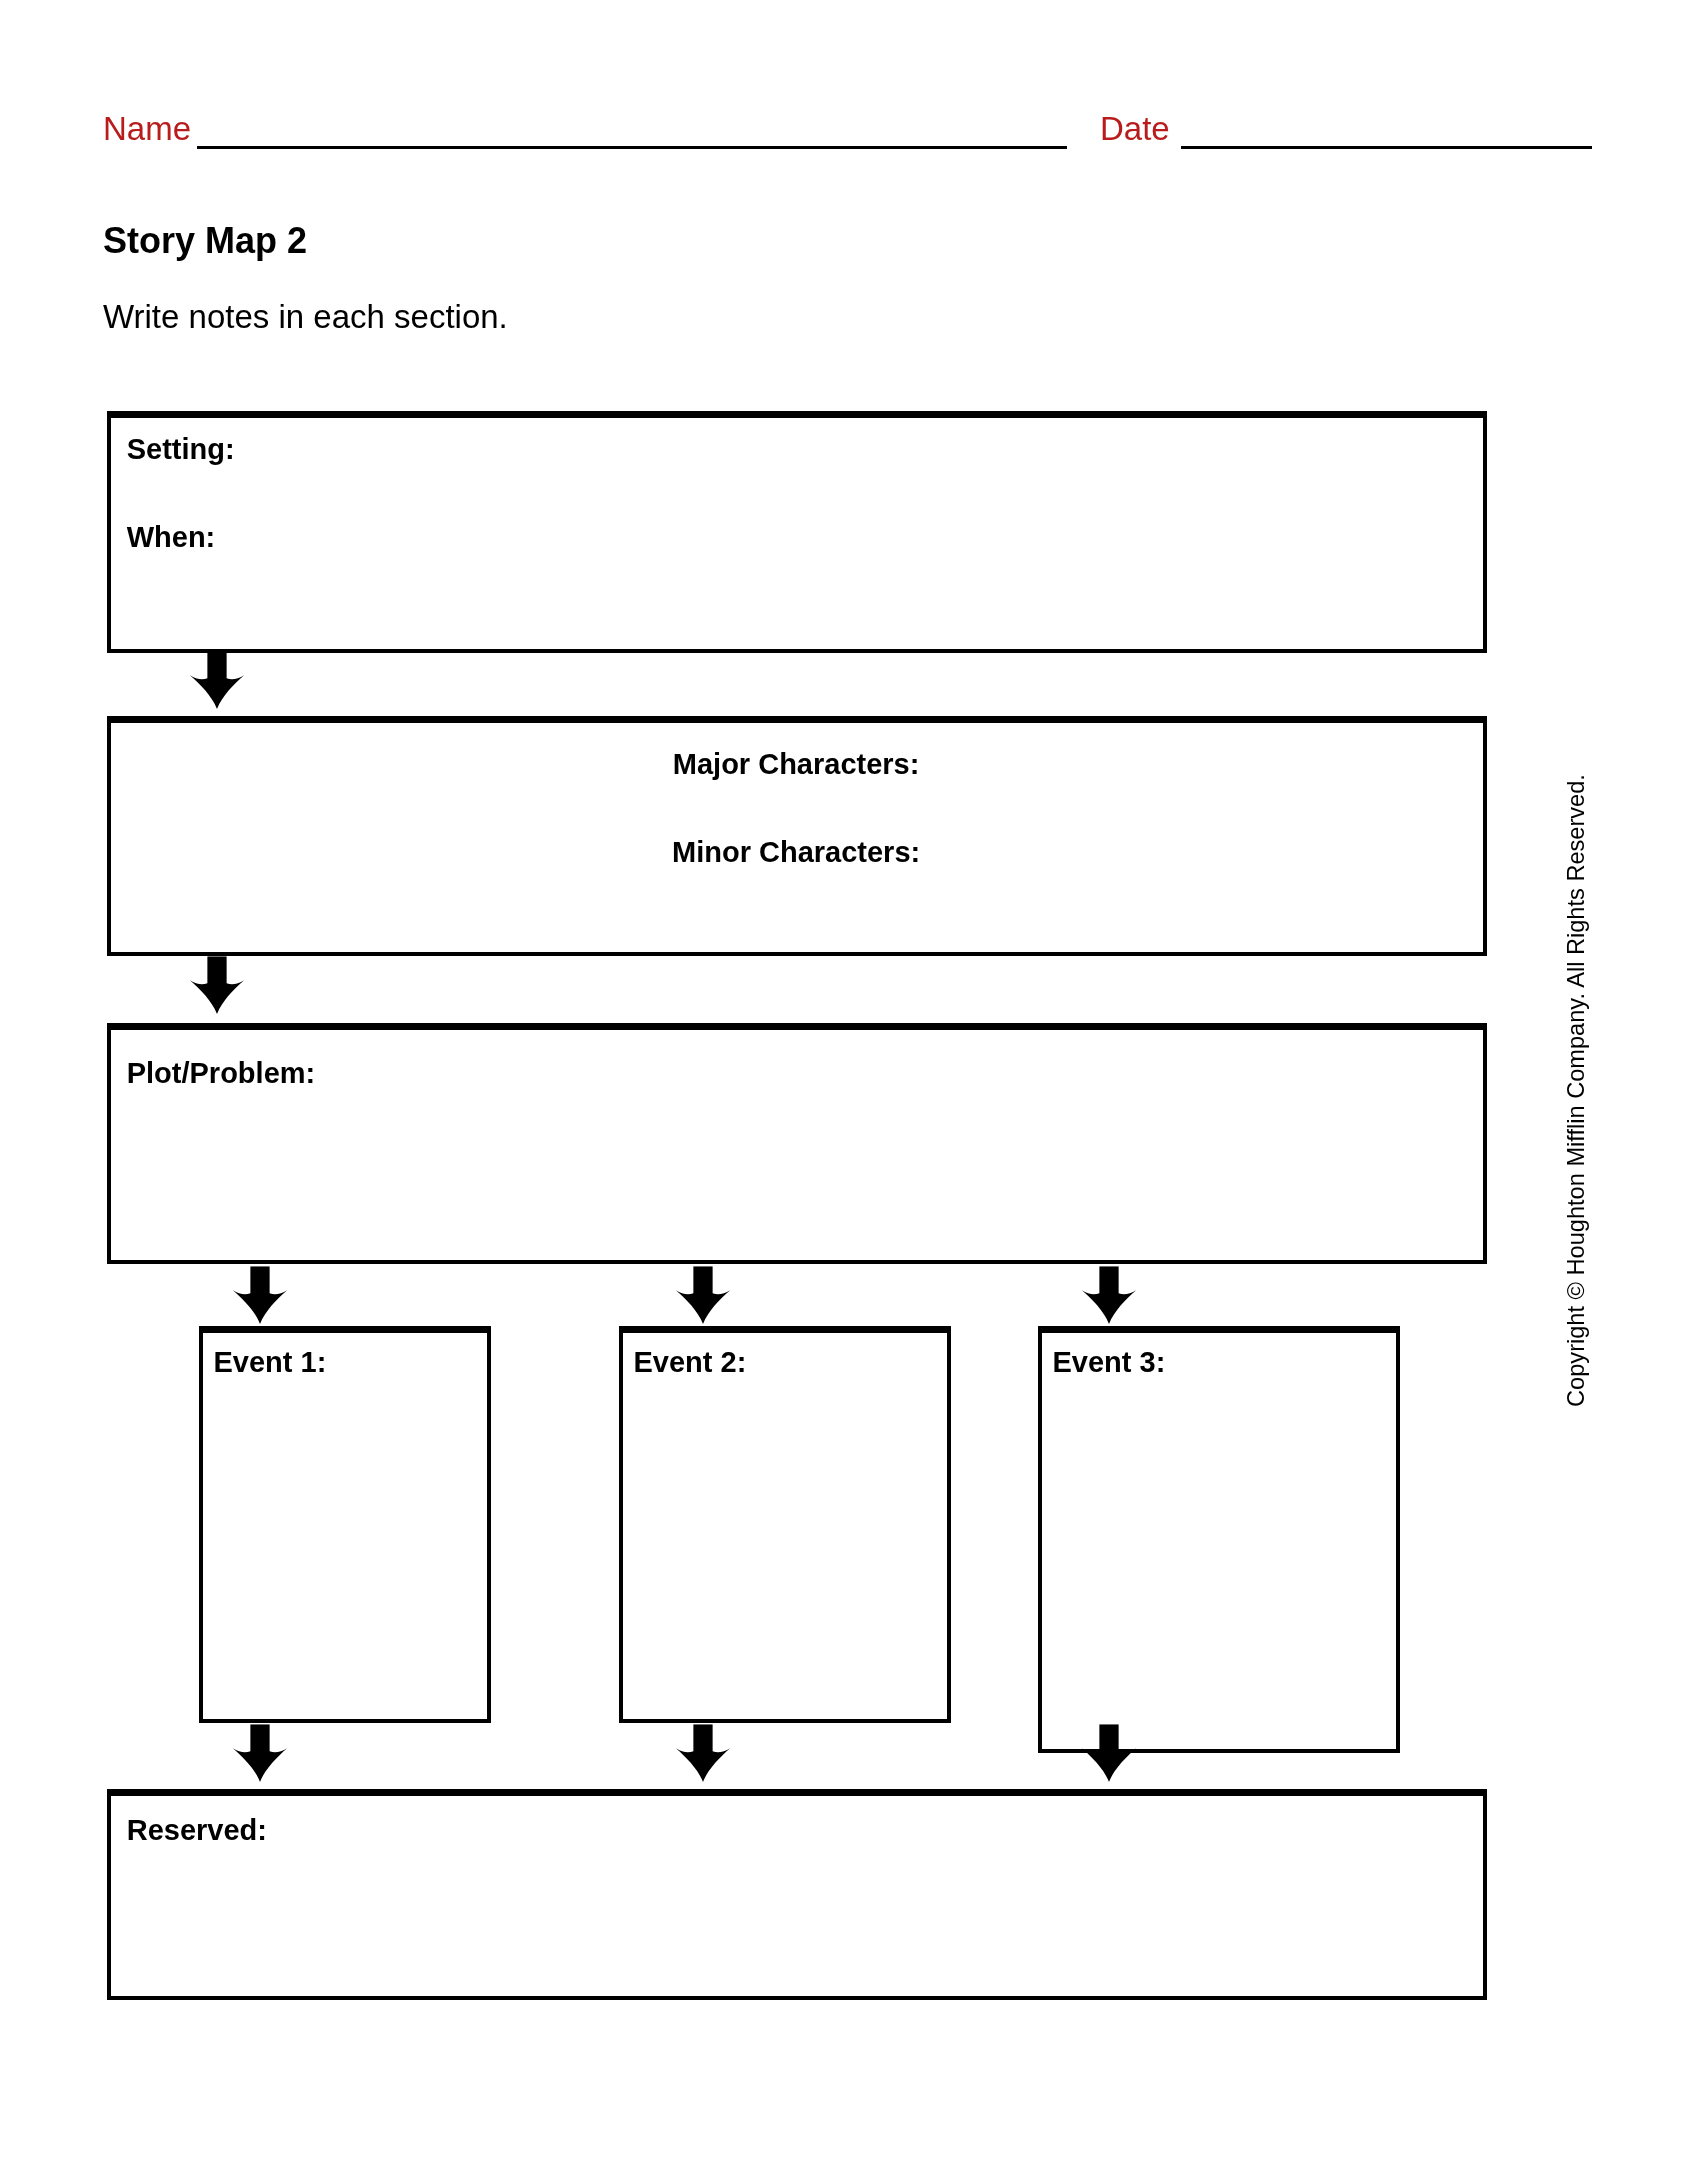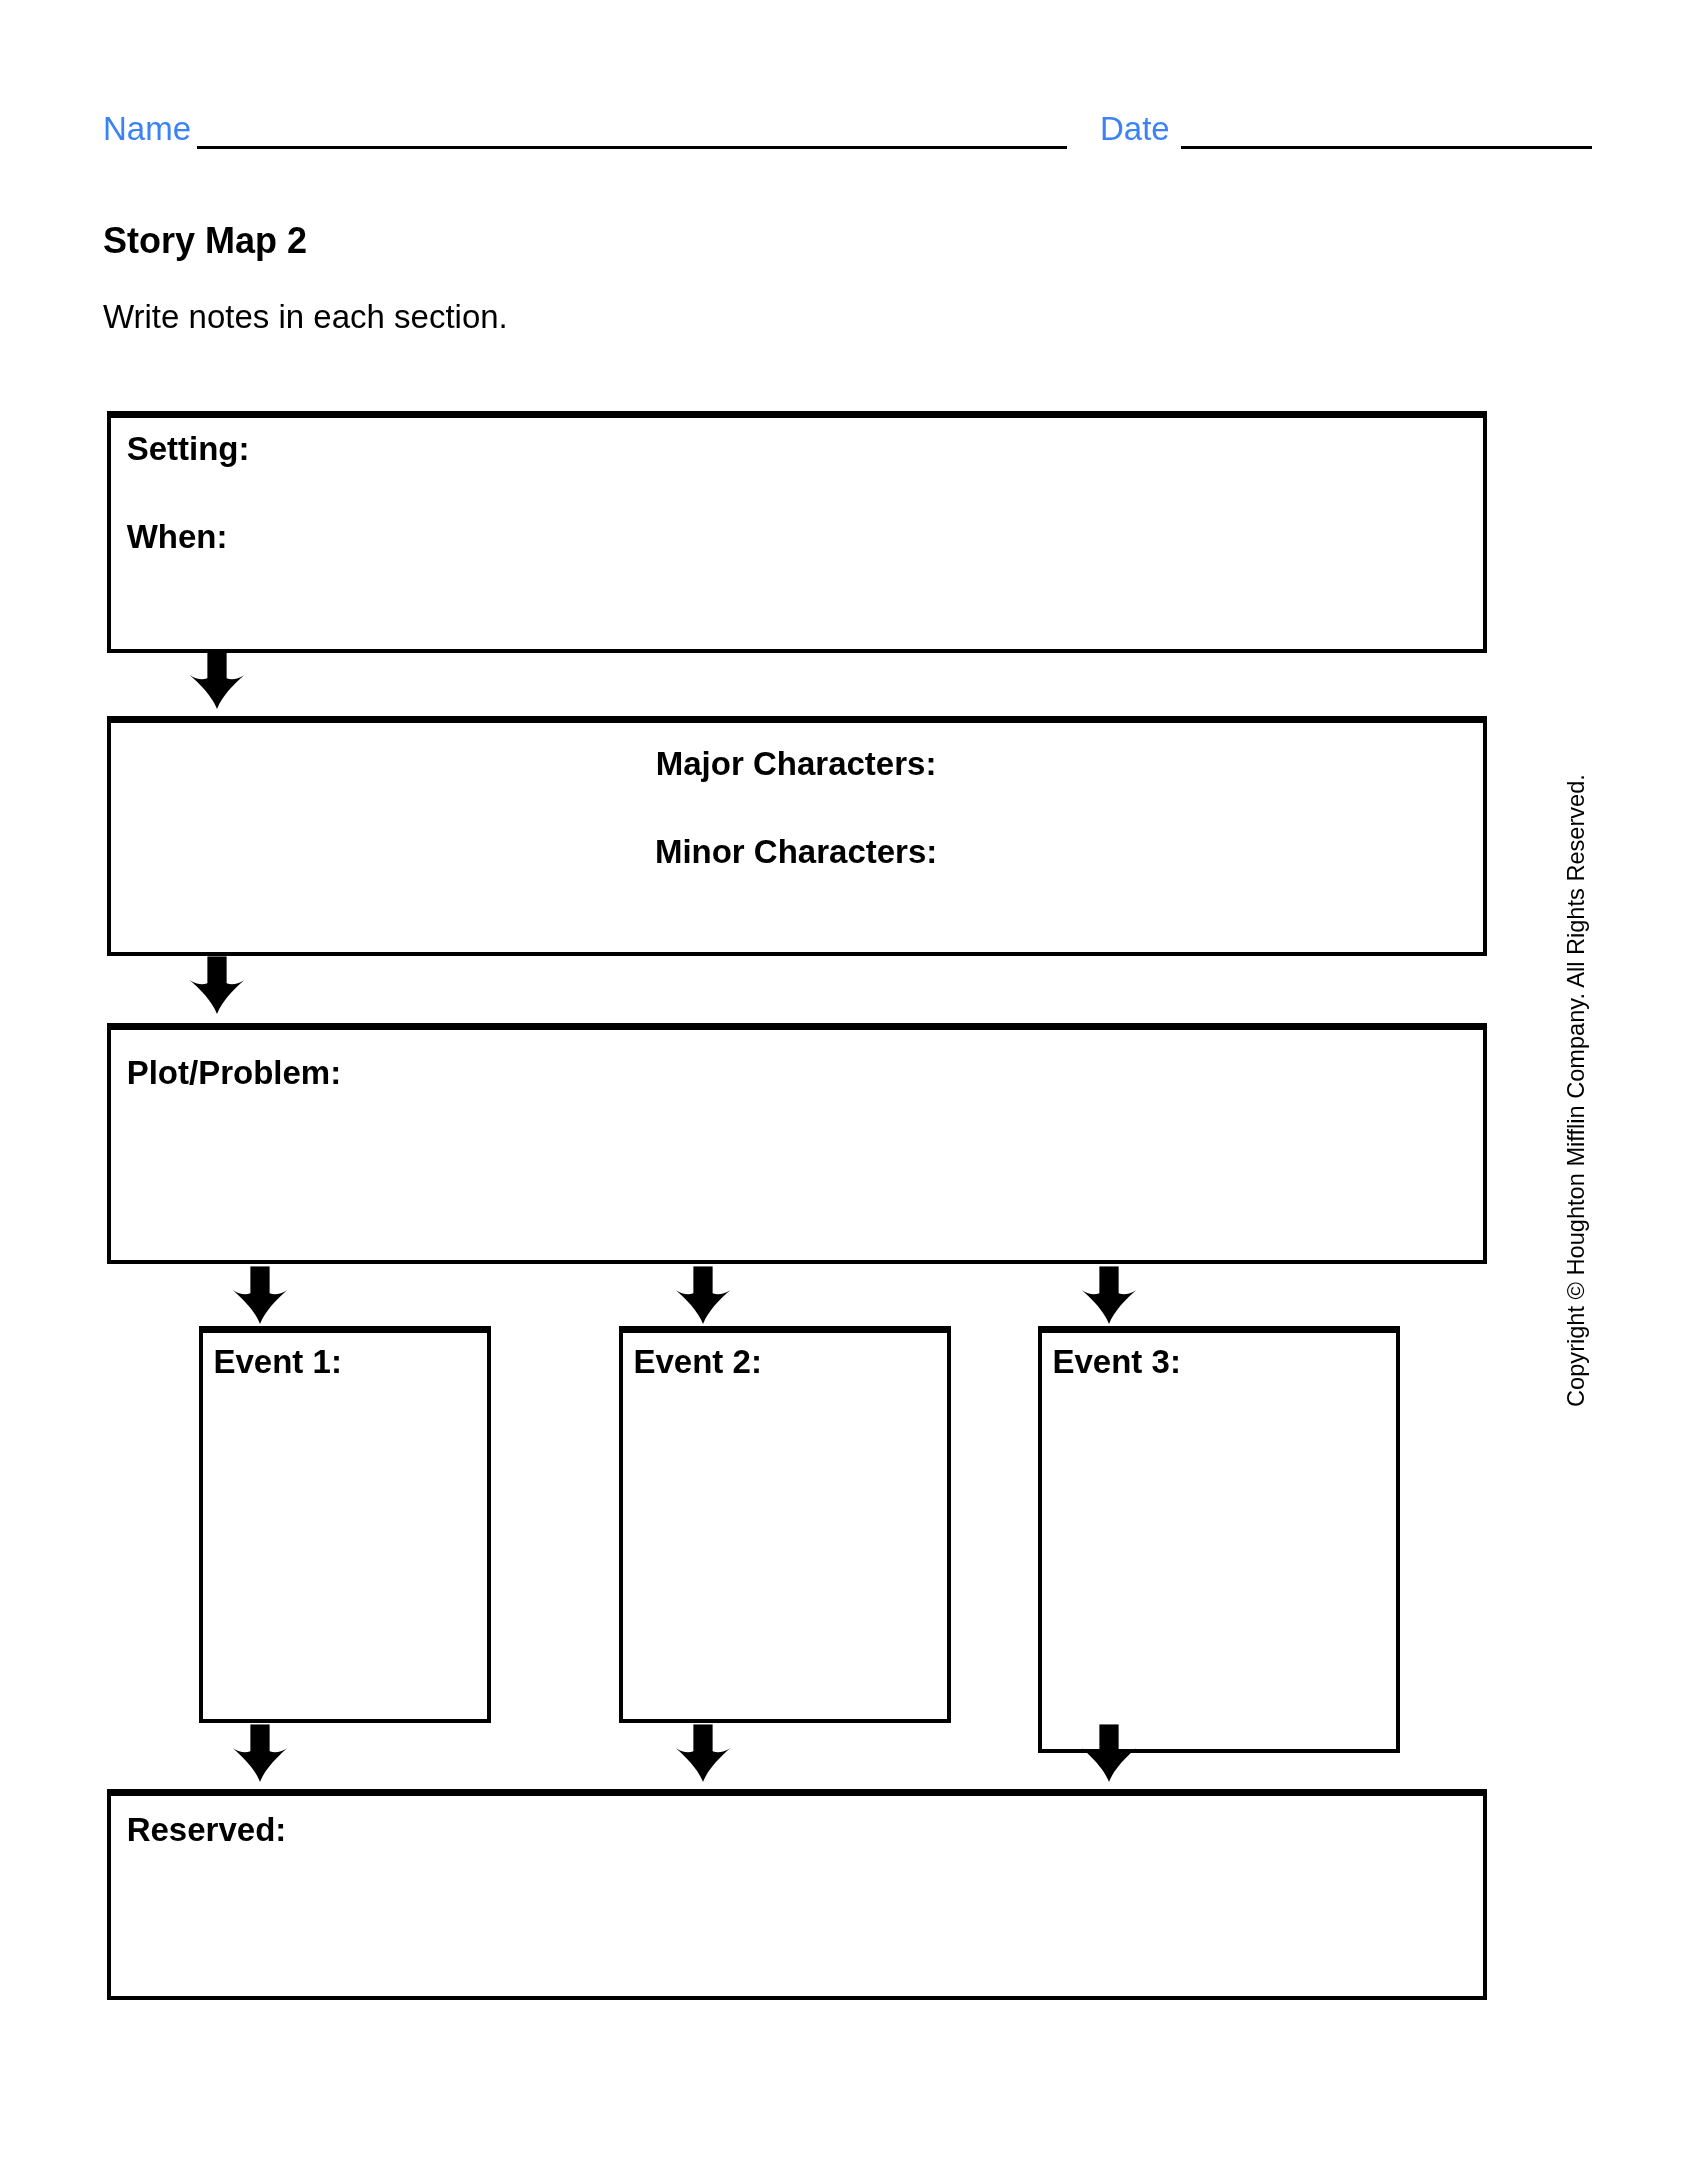--- a/index.html
+++ b/index.html
@@ -15,21 +15,21 @@
     font-family: "Liberation Sans", "DejaVu Sans", sans-serif;
     color: #000000;
     overflow: hidden;
   }
   .abs { position: absolute; }
 
   
   .field-label {
     font-size: 33px;
     line-height: 38px;
-    color: #3b82f6;
+    color: #b91c1c;
     white-space: nowrap;
   }
   .write-line {
     border-bottom: 3.5px solid #000;
     height: 0;
   }
 
   .doc-title {
     font-size: 36px;
     font-weight: bold;
@@ -43,21 +43,21 @@
   }
 
   
   .map-box {
     box-sizing: border-box;
     border: 4.4px solid #000;
     border-top-width: 7px;
     background: #fff;
   }
   .box-label {
-    font-size: 33px;
+    font-size: 29px;
     font-weight: bold;
     line-height: 44px;
     white-space: nowrap;
   }
   .line-blank { height: 44px; }
 
   .big-box-pad { padding: 8.7px 17.5px 0 15.7px; }
   .event-box-pad { padding: 7px 8.7px 0 10.5px; }
 
   

